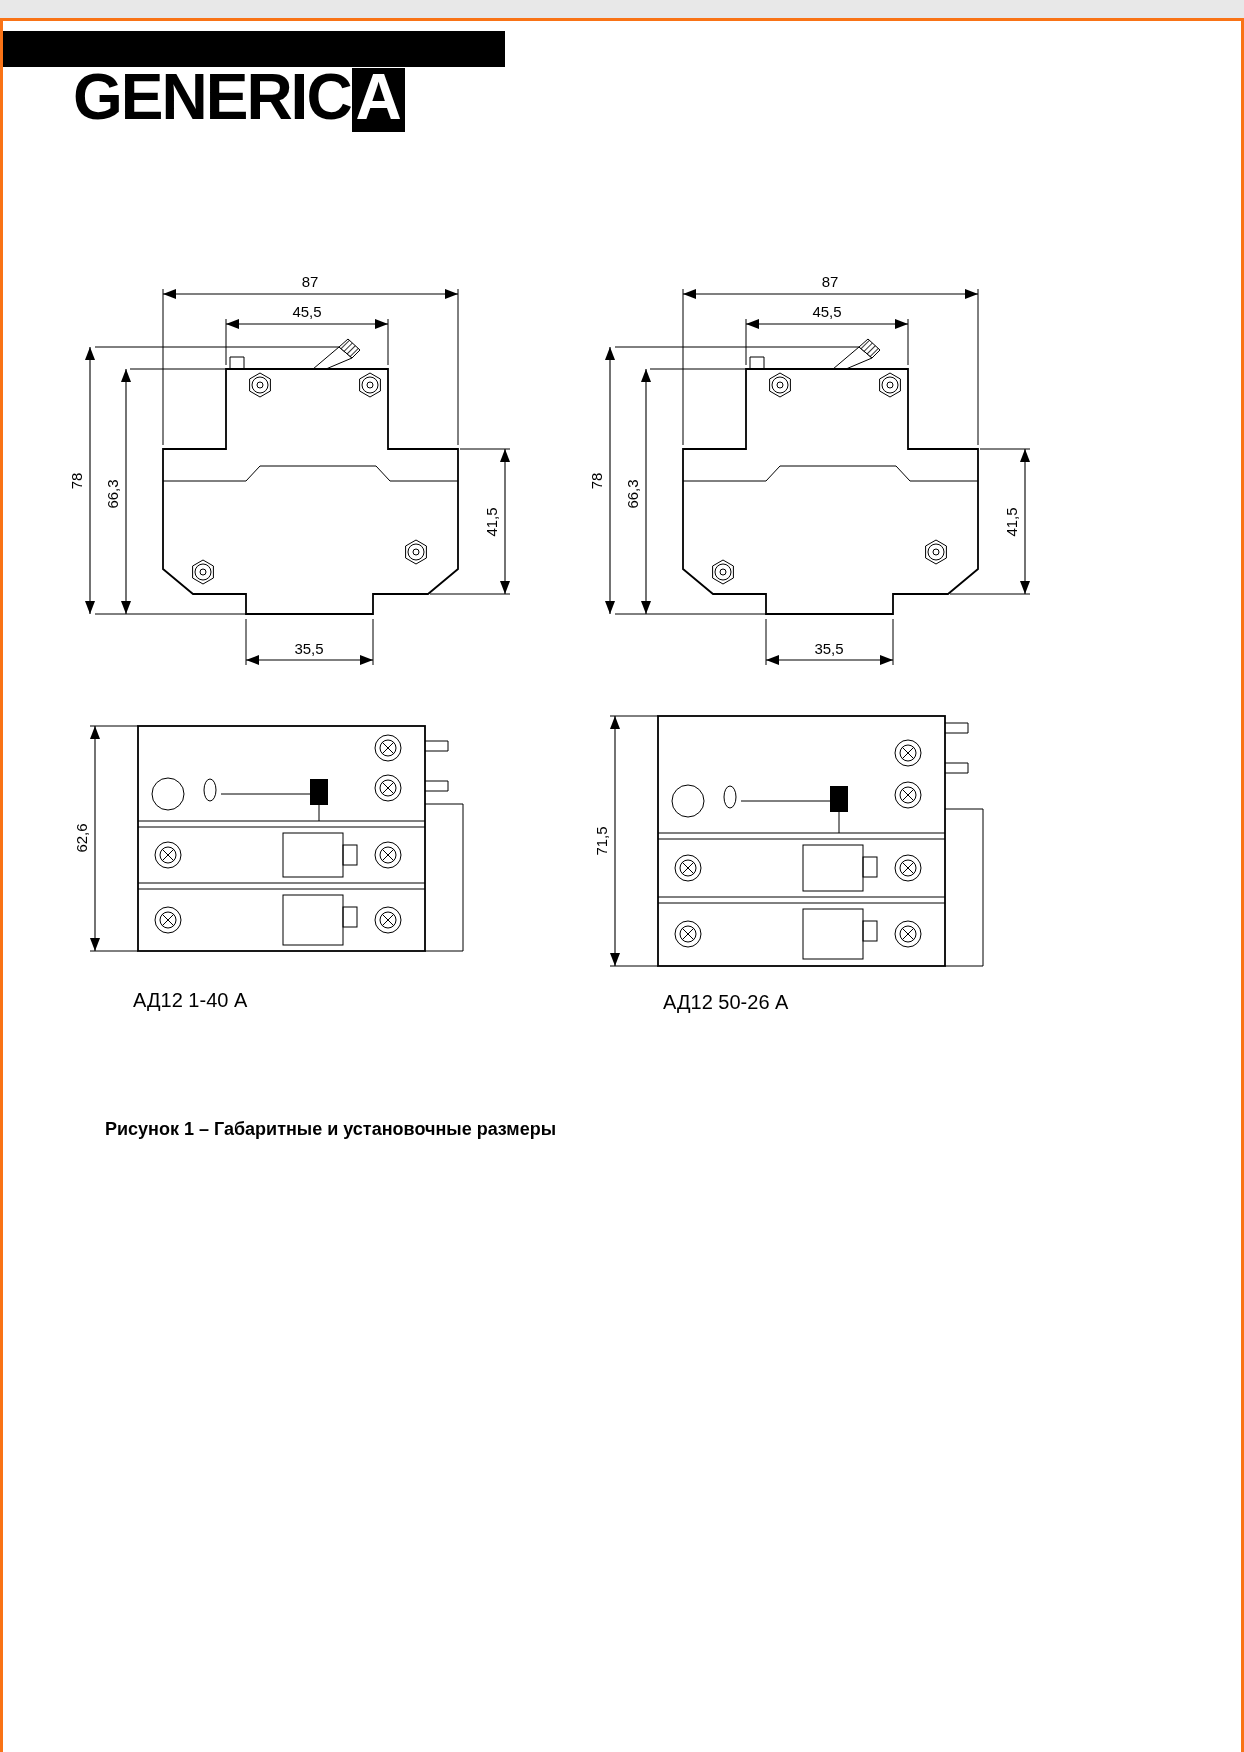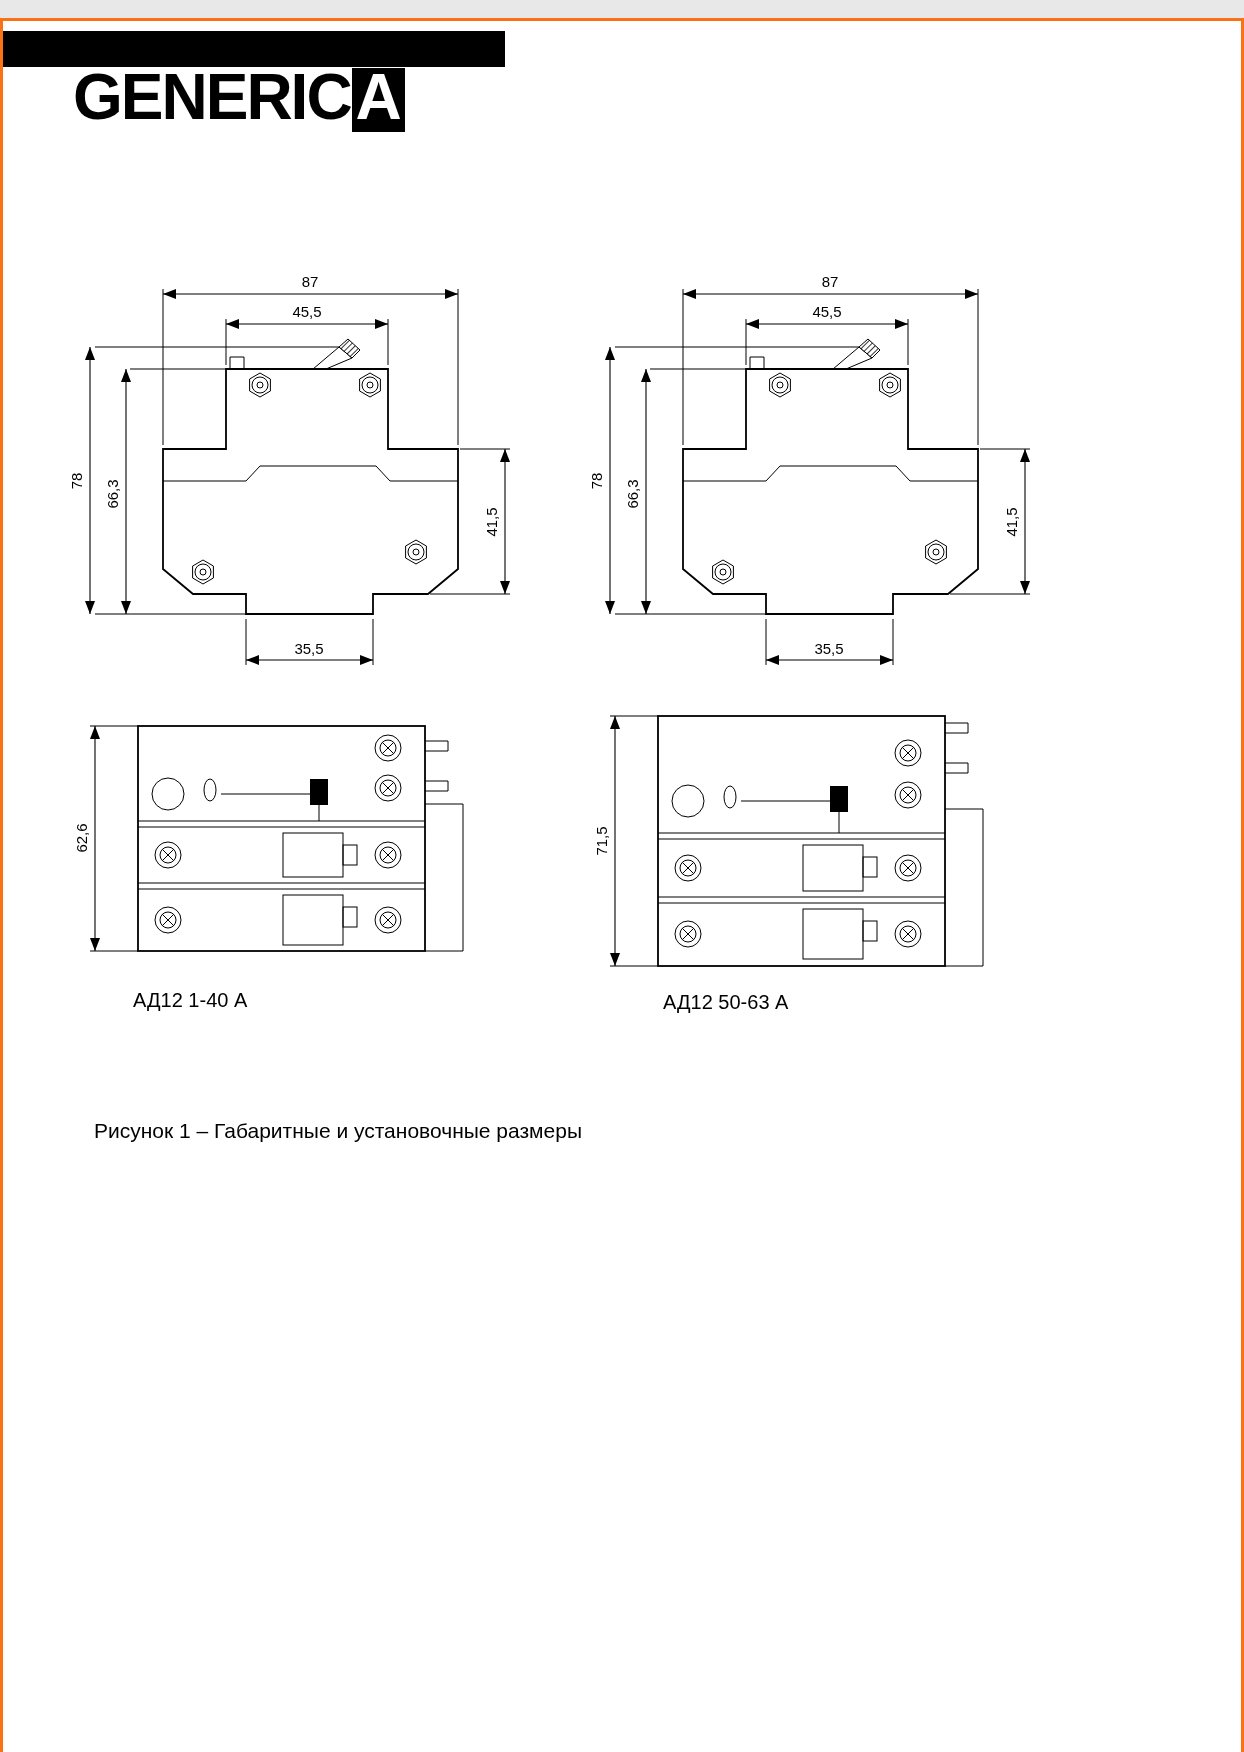--- a/index.html
+++ b/index.html
@@ -25,21 +25,21 @@
   }
   .logo .accent{
     display:inline-block;background:#000;color:#fff;
     padding:0 5px 6px 4px;margin-left:1px;line-height:58px;
   }
   .front-row{position:absolute;left:55px;top:248px;display:flex;gap:20px;text-align:right;}
   .top-row{position:absolute;left:55px;top:680px;display:flex;gap:80px;}
   .product-label{position:absolute;font-size:20px;}
   .label-1{left:130px;top:968px;}
   .label-2{left:660px;top:970px;}
-  .caption{position:absolute;left:91px;top:1098px;font-size:21px;}
+  .caption{position:absolute;left:102px;top:1098px;font-size:18px;font-weight:bold;}
   
   .outline{stroke:#000;stroke-width:1.8;fill:none;}
   .thin{stroke:#000;stroke-width:1;fill:none;}
   .dim{stroke:#000;stroke-width:1.1;fill:none;}
   .fillb{fill:#000;stroke:none;}
   text.dimt{font-family:"Liberation Sans",sans-serif;font-size:15px;fill:#000;}
 </style>
 </head>
 <body>
 
@@ -176,17 +176,17 @@
       <use href="#screw" x="330" y="52"></use>
       <use href="#screw" x="330" y="94"></use>
       <use href="#screw" x="330" y="167"></use>
       <use href="#screw" x="330" y="233"></use>
       <use href="#screw" x="110" y="167"></use>
       <use href="#screw" x="110" y="233"></use>
     </svg>
   </div>
 
   <div class="product-label label-1">АД12 1-40 А</div>
-  <div class="product-label label-2">АД12 50-63 А</div>
+  <div class="product-label label-2">АД12 50-26 А</div>
 
   <div class="caption">Рисунок 1 – Габаритные и установочные размеры</div>
 
 </div>
 
 </body></html>

